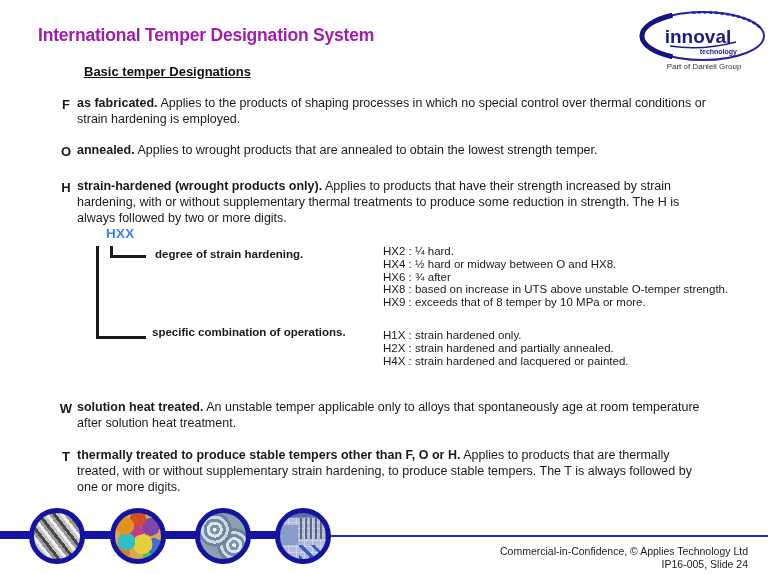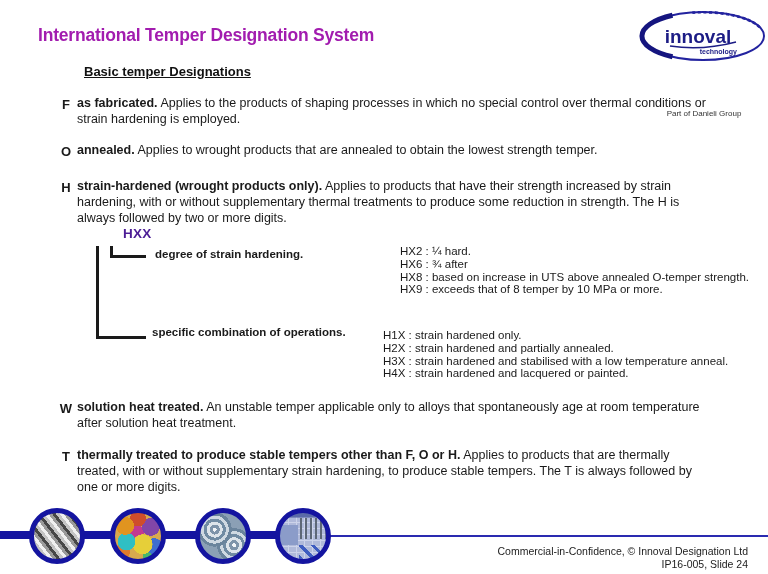--- a/index.html
+++ b/index.html
@@ -9,27 +9,27 @@
   }
   .abs{position:absolute;}
   
   .slide-title{left:38px;top:25px;font-size:17.5px;font-weight:bold;color:#a21caf;letter-spacing:-0.2px;}
   .section-heading{left:36px;top:64px;font-size:13px;font-weight:bold;color:#111;text-decoration:underline;padding-left:48px;}
   
   .temper-code{left:57px;width:18px;text-align:center;font-weight:bold;font-size:13px;color:#1a1a1a;}
   .temper-para{left:77px;width:632px;font-size:12.5px;line-height:15.8px;color:#1a1a1a;}
   .lead{font-weight:bold;margin-top:28px;}
   
-  .hxx-root{left:83px;top:226px;font-size:13.5px;font-weight:bold;color:#4c1d95;letter-spacing:0.2px;padding-left:40px;}
+  .hxx-root{left:66px;top:226px;font-size:13.5px;font-weight:bold;color:#3b82f6;letter-spacing:0.2px;padding-left:40px;}
   .dline{background:#1a1a1a;}
   .branch-label{font-size:11.5px;font-weight:bold;color:#1a1a1a;}
   .def-col{font-size:11.5px;line-height:12.8px;color:#1a1a1a;}
   .def-col div{white-space:nowrap;}
   
-  .logo-tagline{left:640px;top:62px;width:128px;text-align:center;font-size:8px;color:#333;margin-top:47px;}
+  .logo-tagline{left:640px;top:62px;width:128px;text-align:center;font-size:8px;color:#333;}
   
   .band-thick{left:0;top:531px;width:306px;height:8px;background:#1414a0;}
   .band-thin{left:300px;top:535px;width:468px;height:2px;background:#2a2ab0;}
   .thumb{
     width:46px;height:46px;border:5px solid #1414a0;border-radius:50%;
     top:508px;overflow:hidden;background:#999;
   }
   .photo-rods{
     background:repeating-linear-gradient(52deg,#f0f0f0 0 3px,#9a9a9a 3px 6px,#474747 6px 9px,#c4c4c4 9px 12px);
   }
@@ -112,38 +112,38 @@
   <span>Applies to products that are thermally treated, with or without supplementary strain hardening, to produce stable tempers. The T is always followed by one or more digits.</span>
 </div>
 
 <div class="abs hxx-root">HXX</div>
 <div class="abs dline" style="left:96px;top:246px;width:3px;height:93px;"></div>
 <div class="abs dline" style="left:96px;top:336px;width:50px;height:3px;"></div>
 <div class="abs dline" style="left:110px;top:246px;width:3px;height:12px;"></div>
 <div class="abs dline" style="left:110px;top:255px;width:36px;height:3px;"></div>
 
 <div class="abs branch-label" style="left:155px;top:248px;text-align:right;">degree of strain hardening.</div>
-<div class="abs def-col" style="left:383px;top:245px;margin-left:17px;">
+<div class="abs def-col" style="left:383px;top:245px;">
   <div>HX2 : ¼ hard.</div>
+  <div>HX4 : ½ hard or midway between O and HX8.</div>
   <div>HX6 : ¾ after</div>
-  <div>HX8 : based on increase in UTS above annealed O-temper strength.</div>
+  <div>HX8 : based on increase in UTS above unstable O-temper strength.</div>
   <div>HX9 : exceeds that of 8 temper by 10 MPa or more.</div>
 </div>
 
 <div class="abs branch-label" style="left:152px;top:326px;">specific combination of operations.</div>
 <div class="abs def-col" style="left:383px;top:329px;">
   <div>H1X : strain hardened only.</div>
   <div>H2X : strain hardened and partially annealed.</div>
-  <div>H3X : strain hardened and stabilised with a low temperature anneal.</div>
   <div>H4X : strain hardened and lacquered or painted.</div>
 </div>
 
 <div class="abs band-thick"></div>
 <div class="abs band-thin"></div>
 <div class="abs thumb photo-rods" style="left:29px;"></div>
 <div class="abs thumb photo-micro" style="left:110px;"></div>
 <div class="abs thumb photo-coils" style="left:195px;"></div>
 <div class="abs thumb photo-chart" style="left:275px;"></div>
 
 <div class="abs footer">
-  <div>Commercial-in-Confidence, © Innoval Designation Ltd</div>
+  <div>Commercial-in-Confidence, © Applies Technology Ltd</div>
   <div>IP16-005, Slide 24</div>
 </div>
 
 </body></html>

